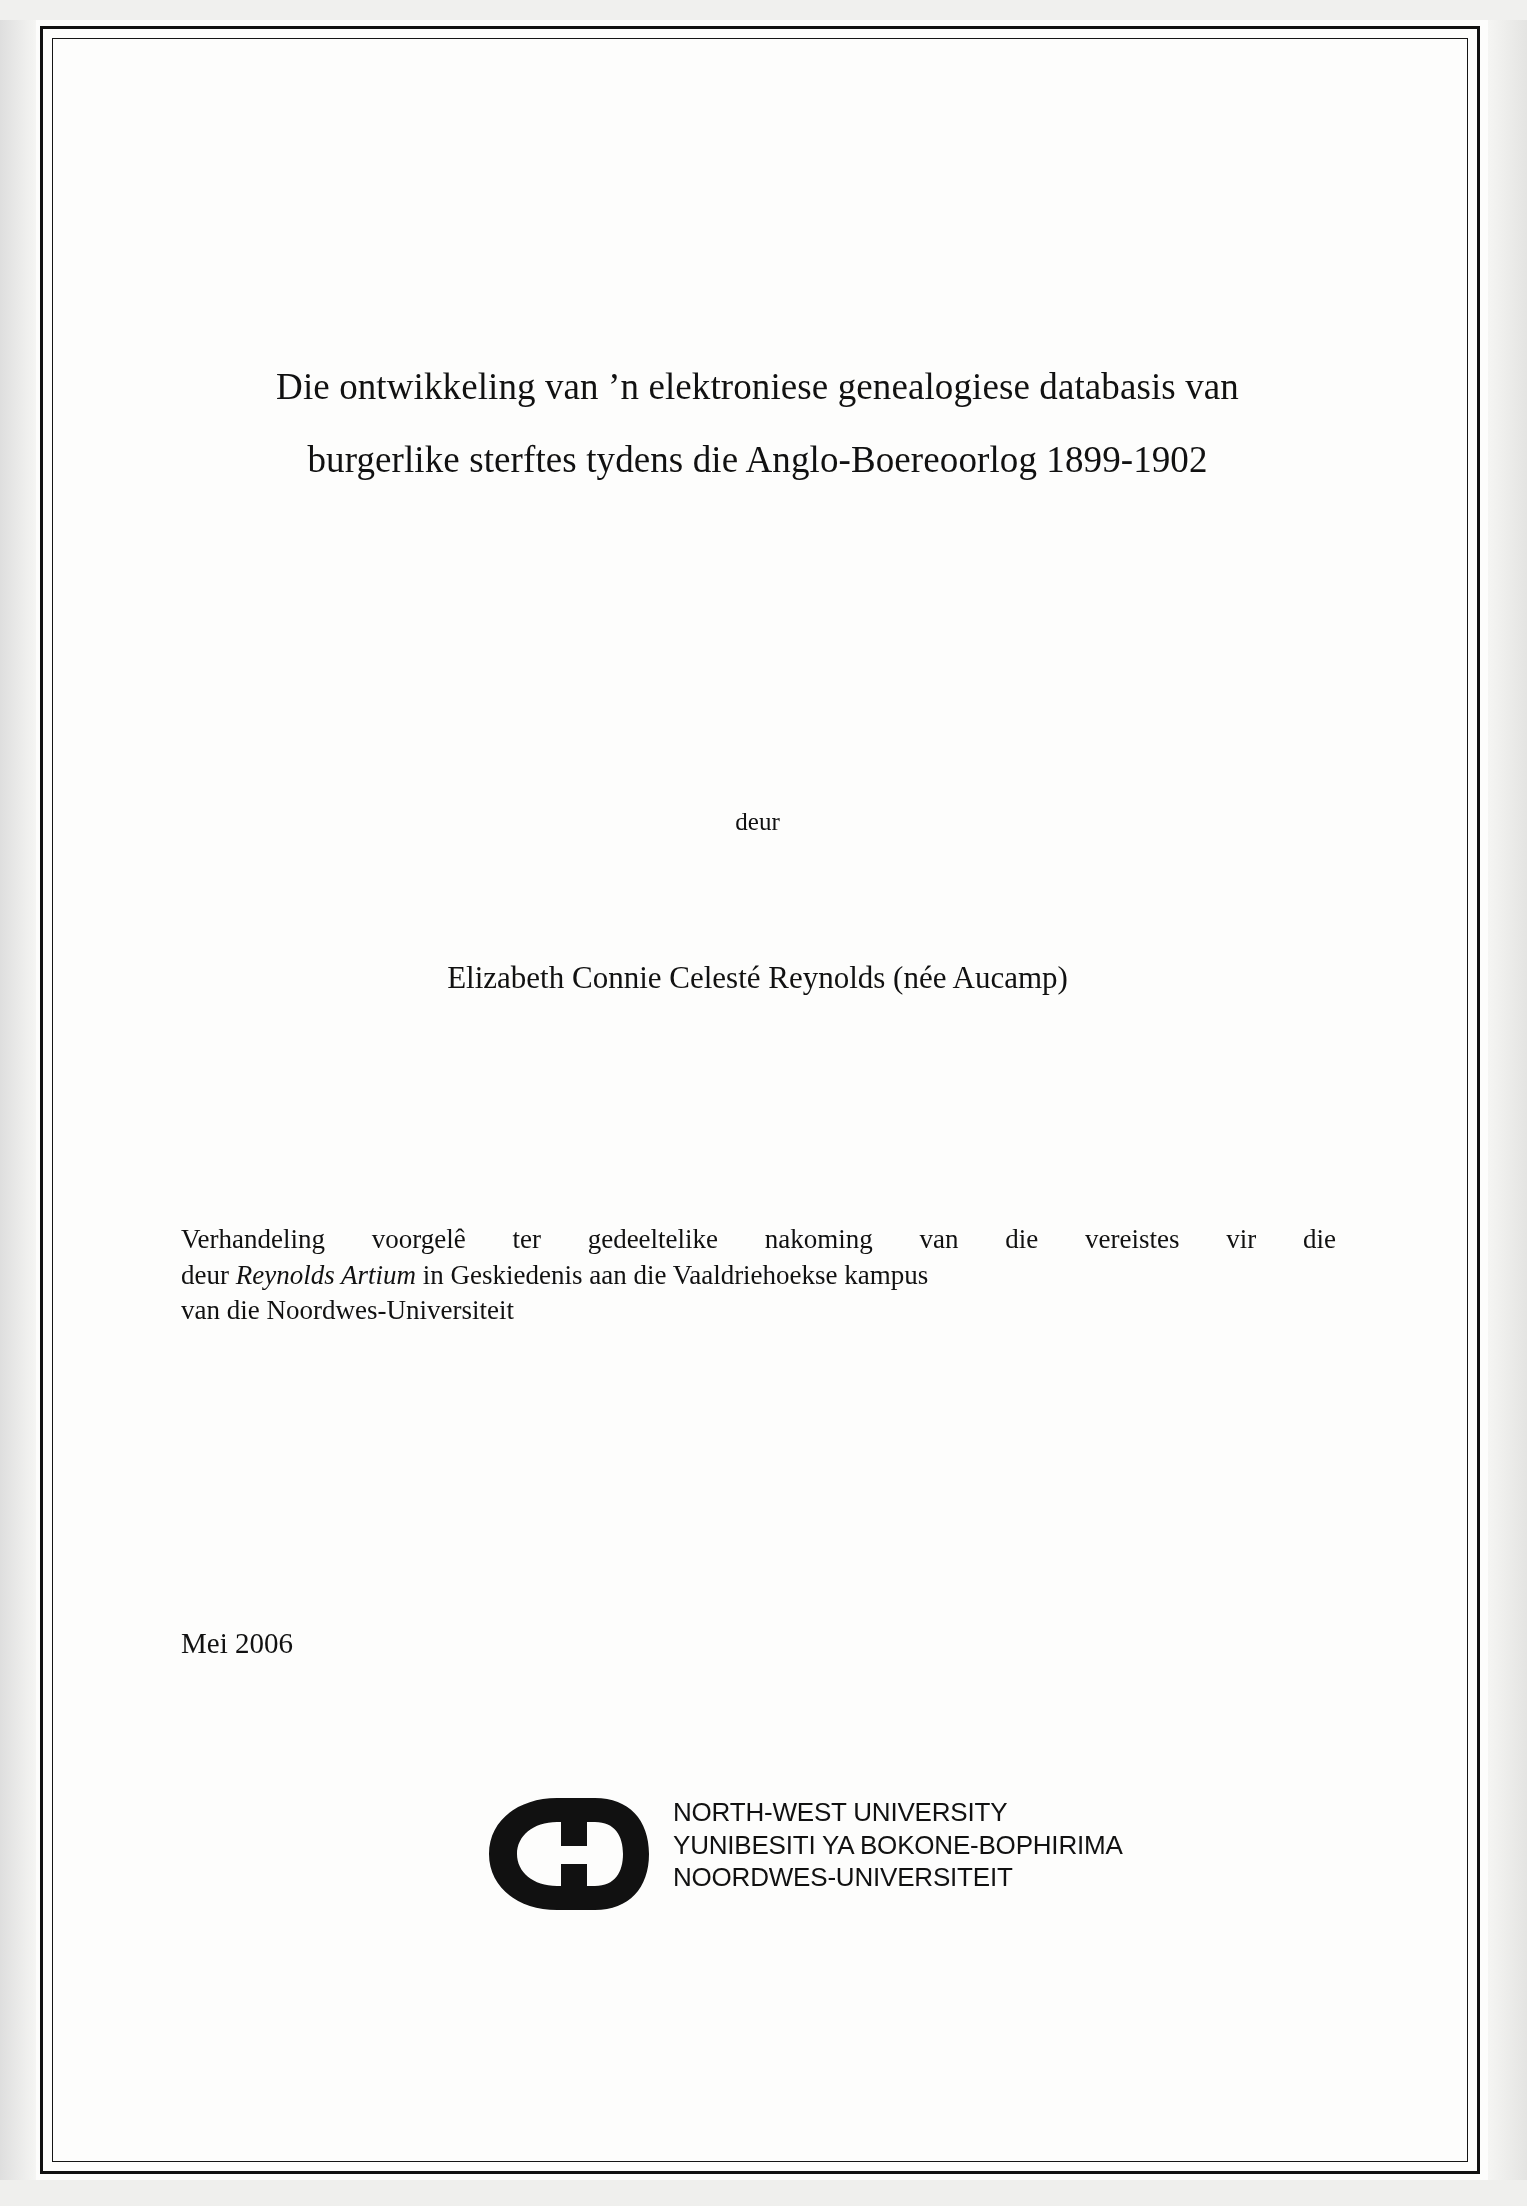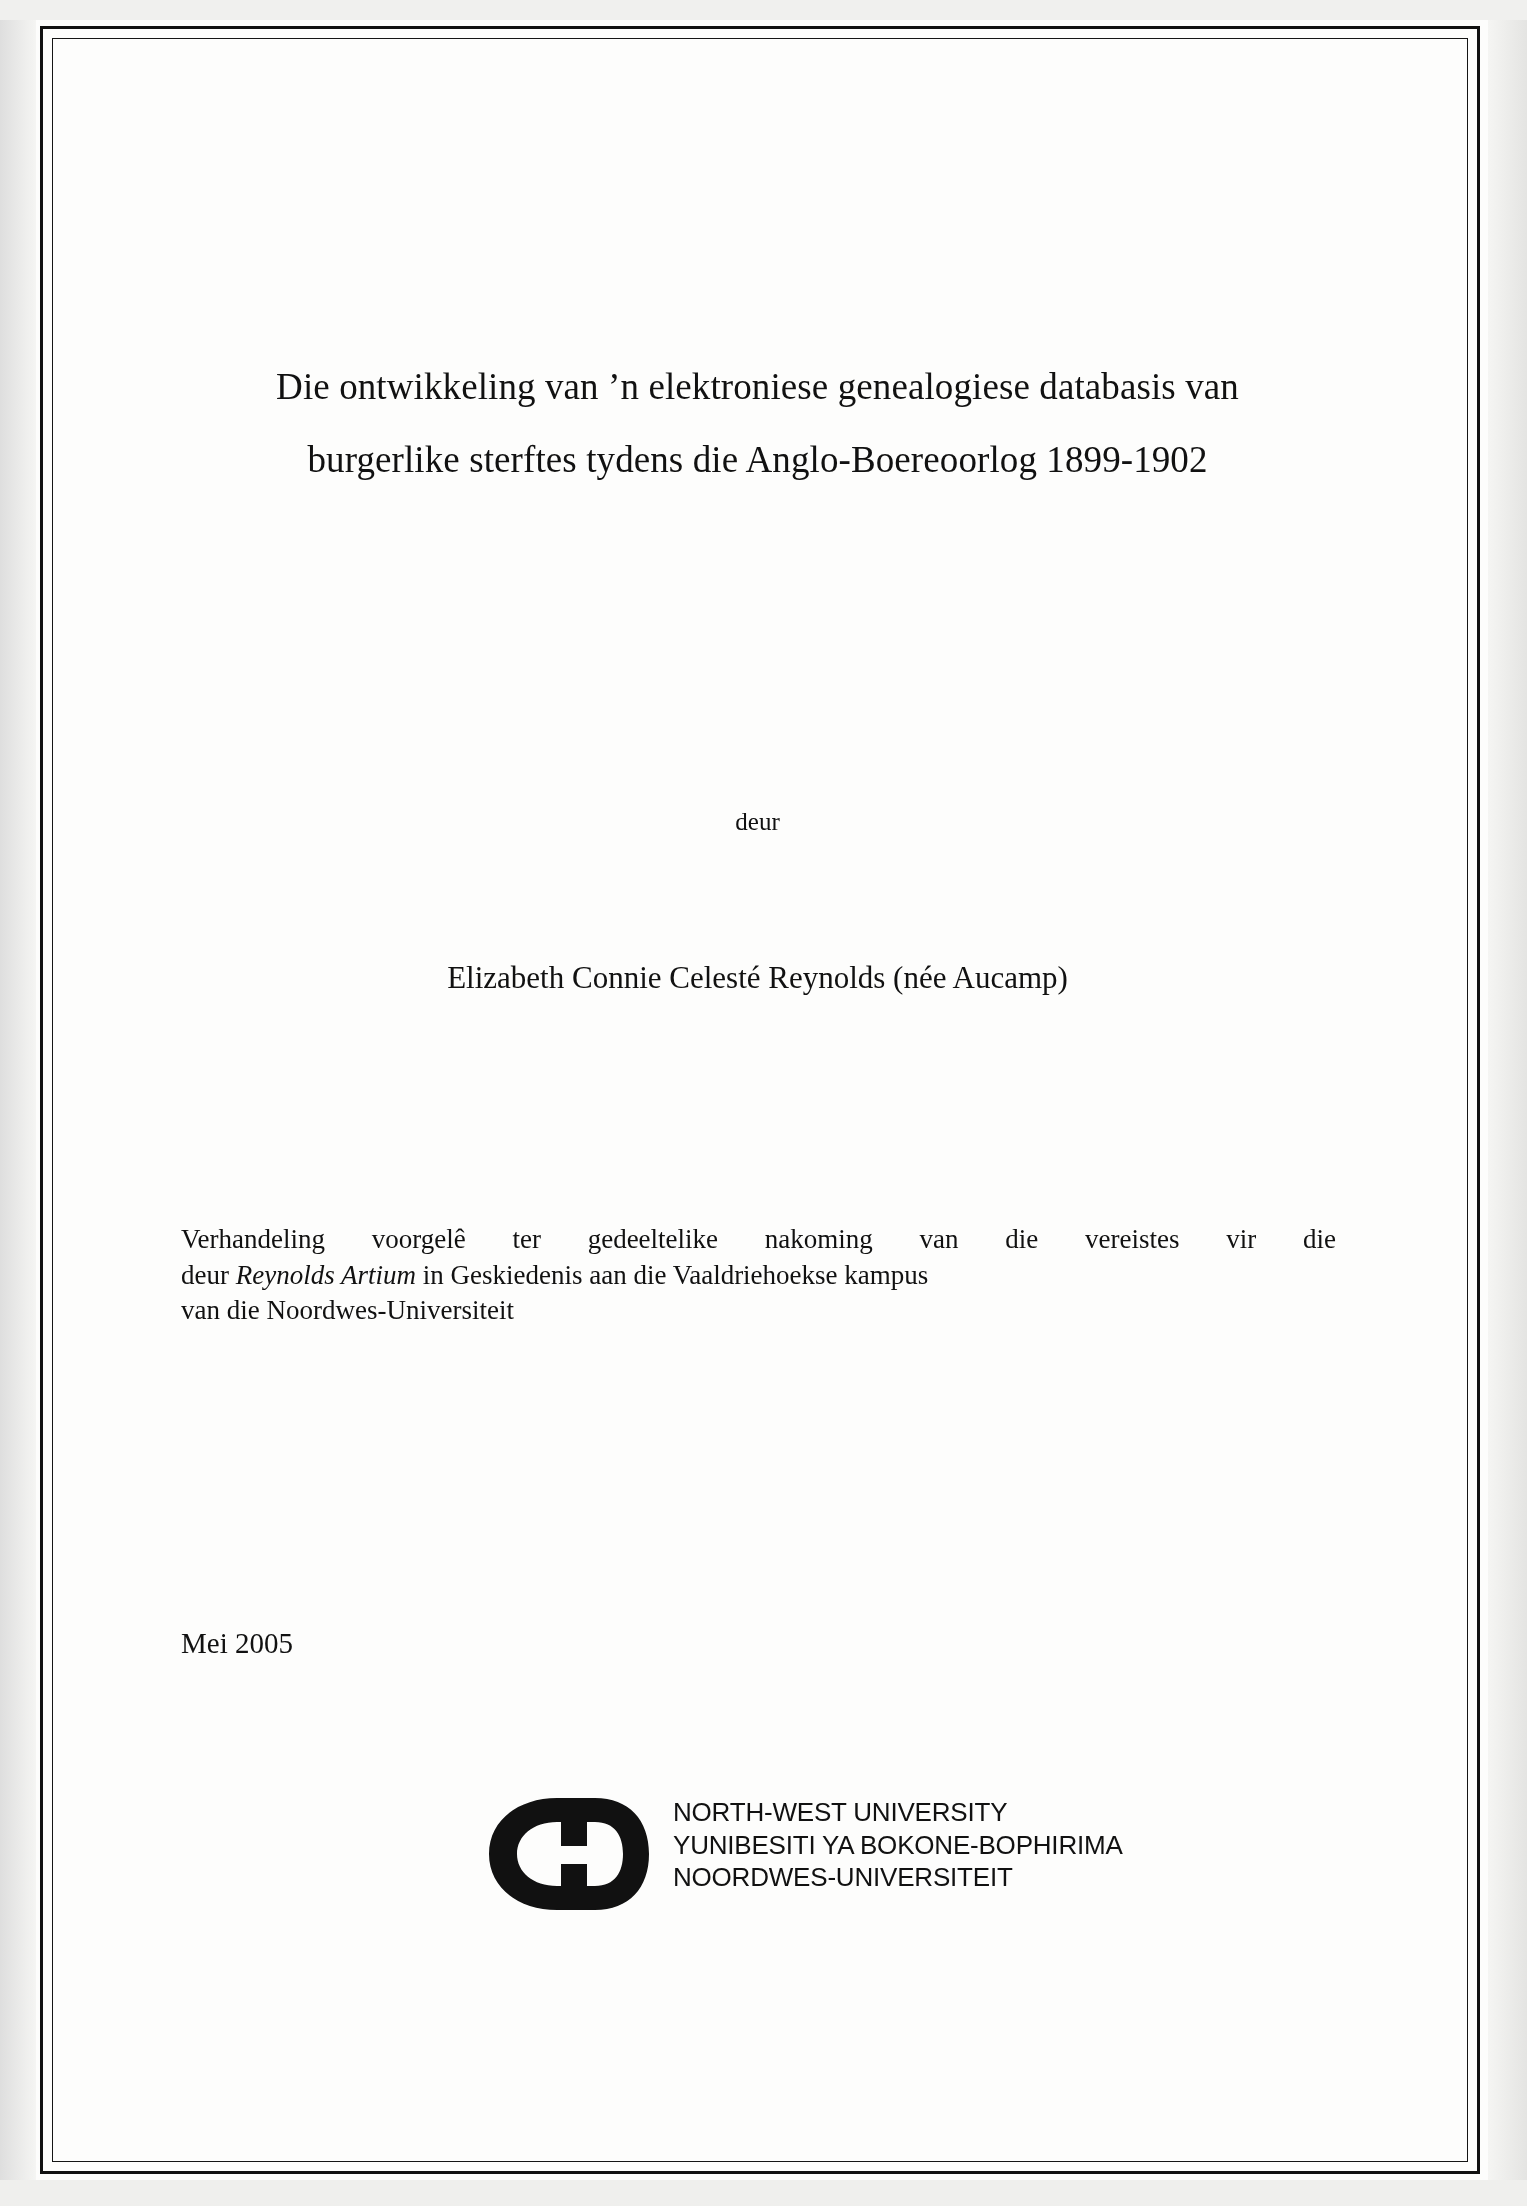--- a/index.html
+++ b/index.html
@@ -205,21 +205,21 @@
 
     <div class="author">Elizabeth Connie Celesté Reynolds (née Aucamp)</div>
 
     <div class="statement">
       <div class="just">Verhandeling voorgelê ter gedeeltelike nakoming van die vereistes vir die</div>
       <div class="normal"><span>deur </span><i>Reynolds Artium</i><span> in Geskiedenis aan die Vaaldriehoekse kampus</span></div>
       <div class="normal">van die Noordwes-Universiteit</div>
     </div>
 
     <div class="supervisor">
-      <div>Mei 2005</div>
+      <div>Mei 2006</div>
     </div>
 
     <div class="logo-block">
       <div class="logo-mark">
         <svg width="190" height="120" viewBox="0 0 190 120" xmlns="http://www.w3.org/2000/svg">
 
           <path d="M84 4 C46 4 16 26 16 60 C16 94 46 116 84 116 L100 116 L100 92 L84 92 C60 92 44 78 44 60 C44 42 60 28 84 28 L100 28 L100 4 Z" fill="#111111"></path>
           <rect x="88" y="4" width="26" height="112" fill="#111111"></rect>
           <path d="M110 4 L122 4 C156 4 176 26 176 60 C176 94 156 116 122 116 L110 116 L110 92 L122 92 C142 92 150 78 150 60 C150 42 142 28 122 28 L110 28 Z" fill="#111111"></path>
           <rect x="56" y="52" width="62" height="18" fill="#fdfdfc"></rect>

